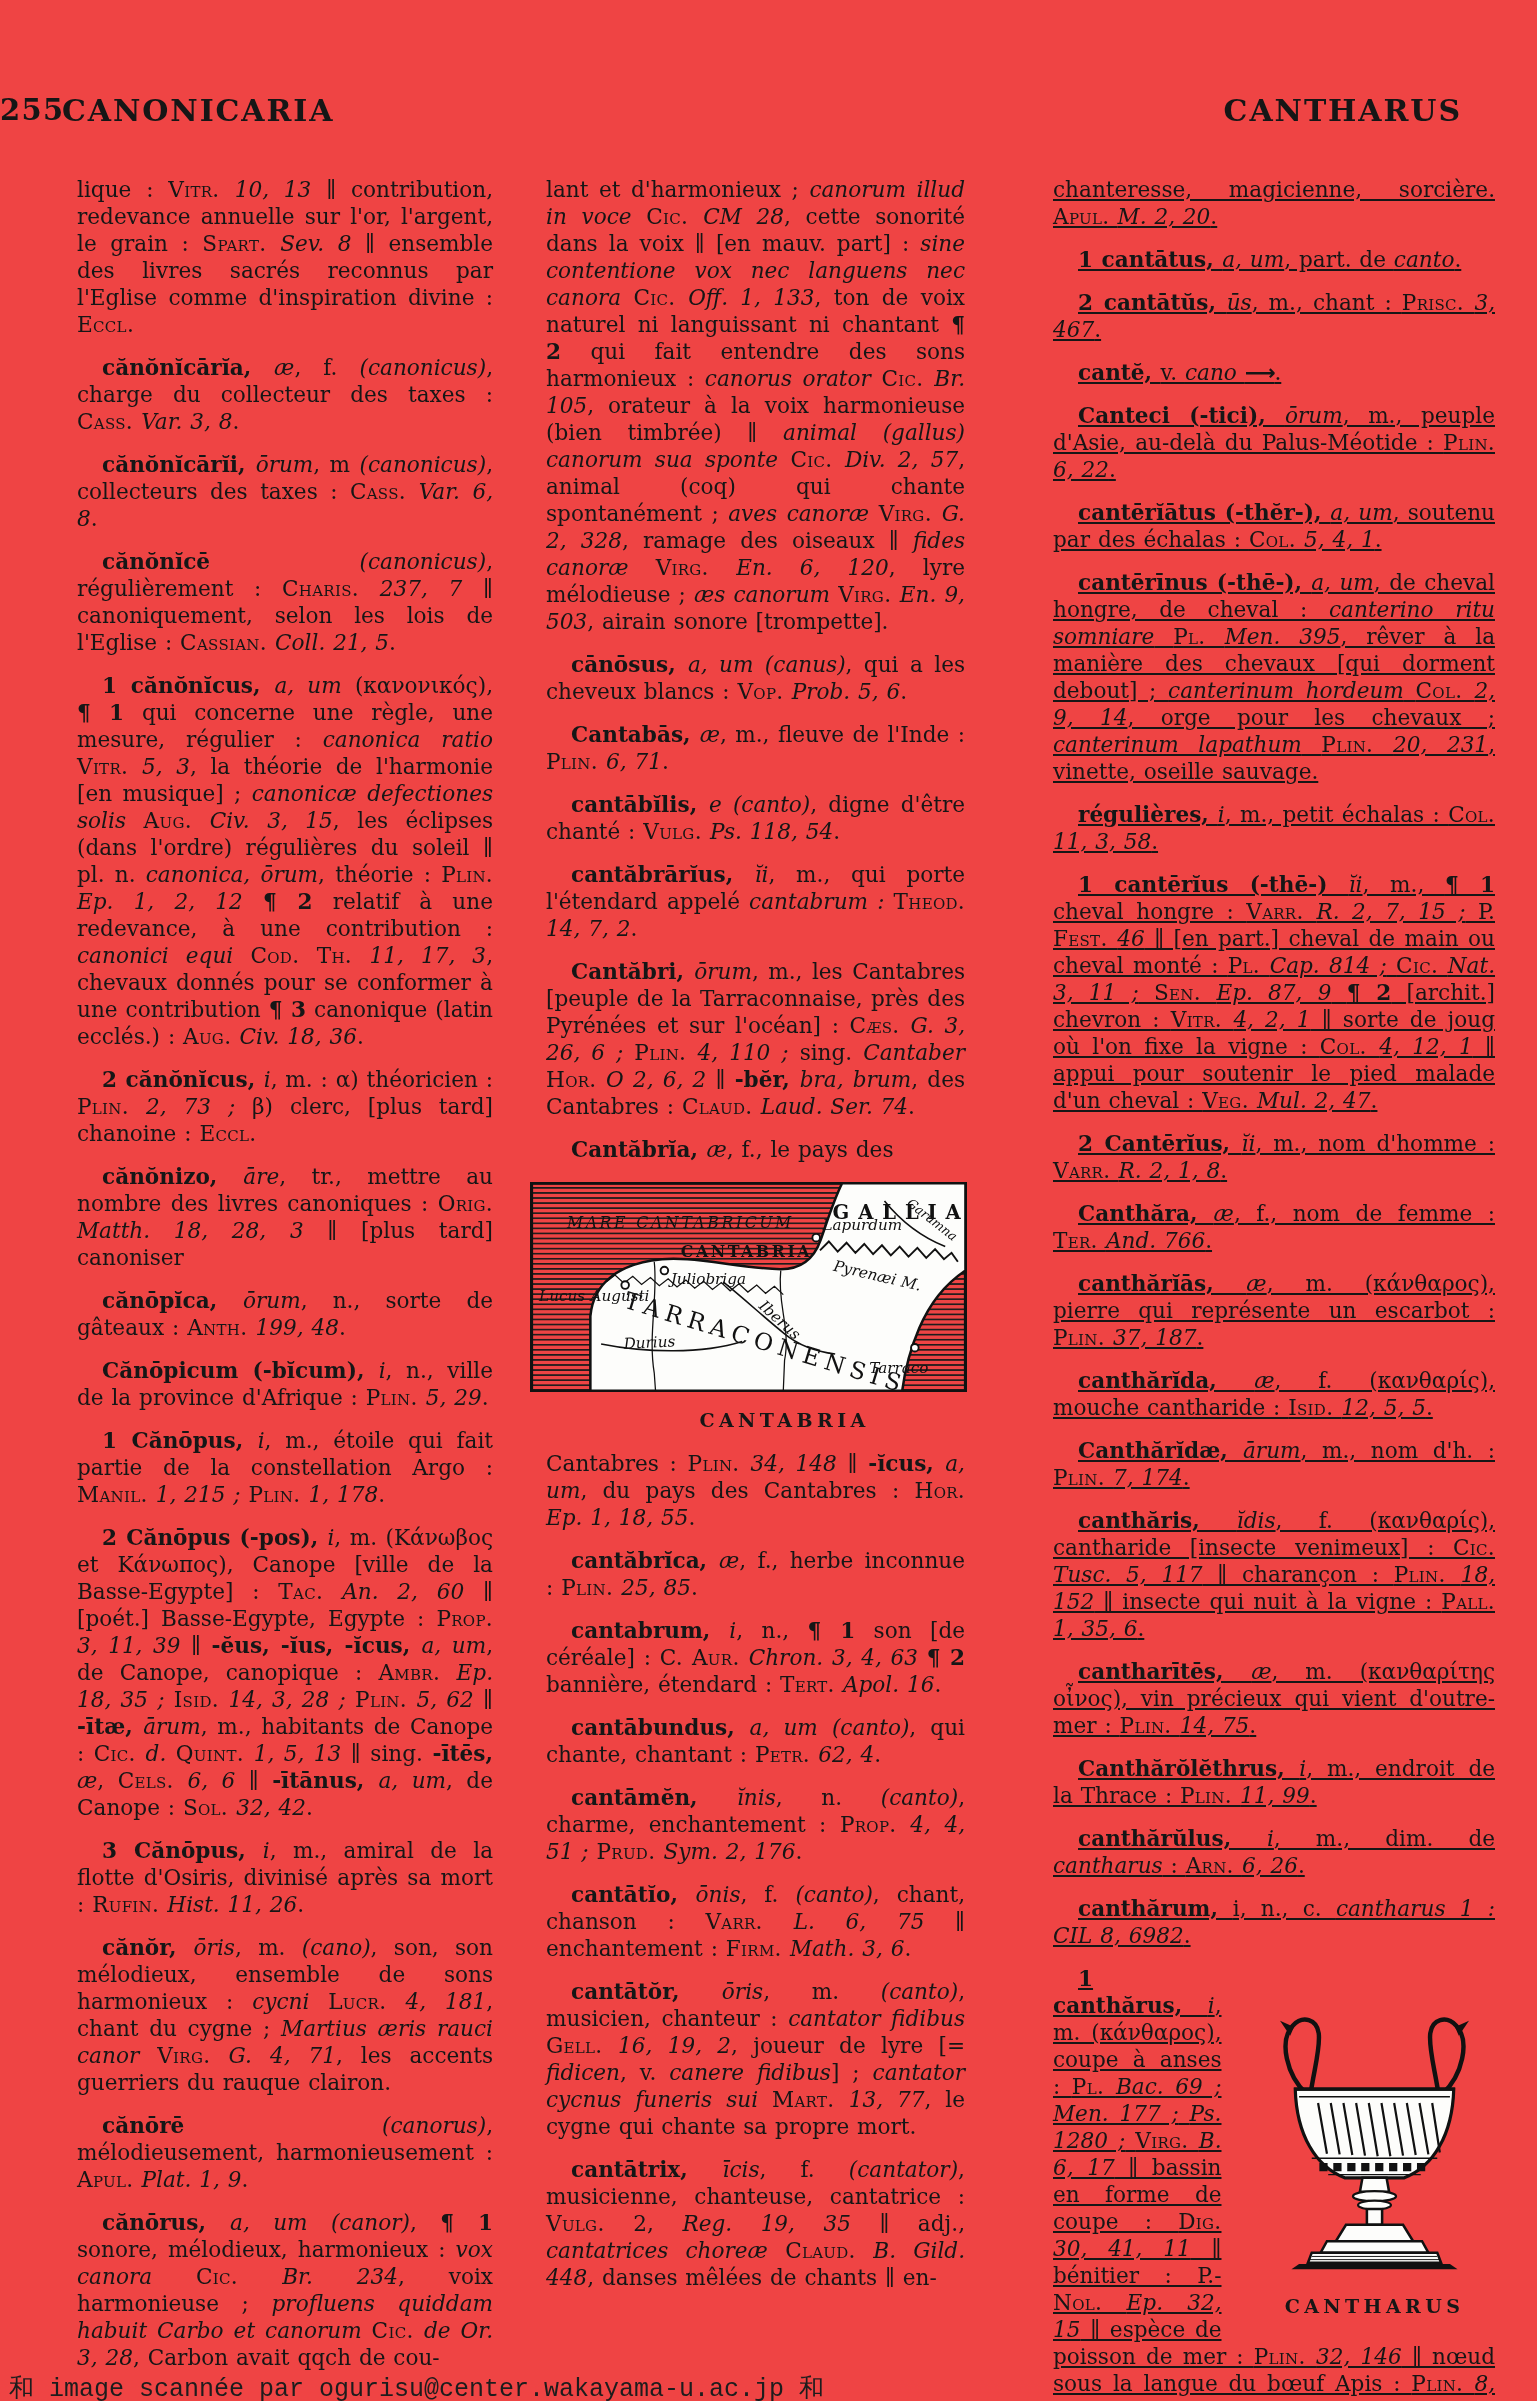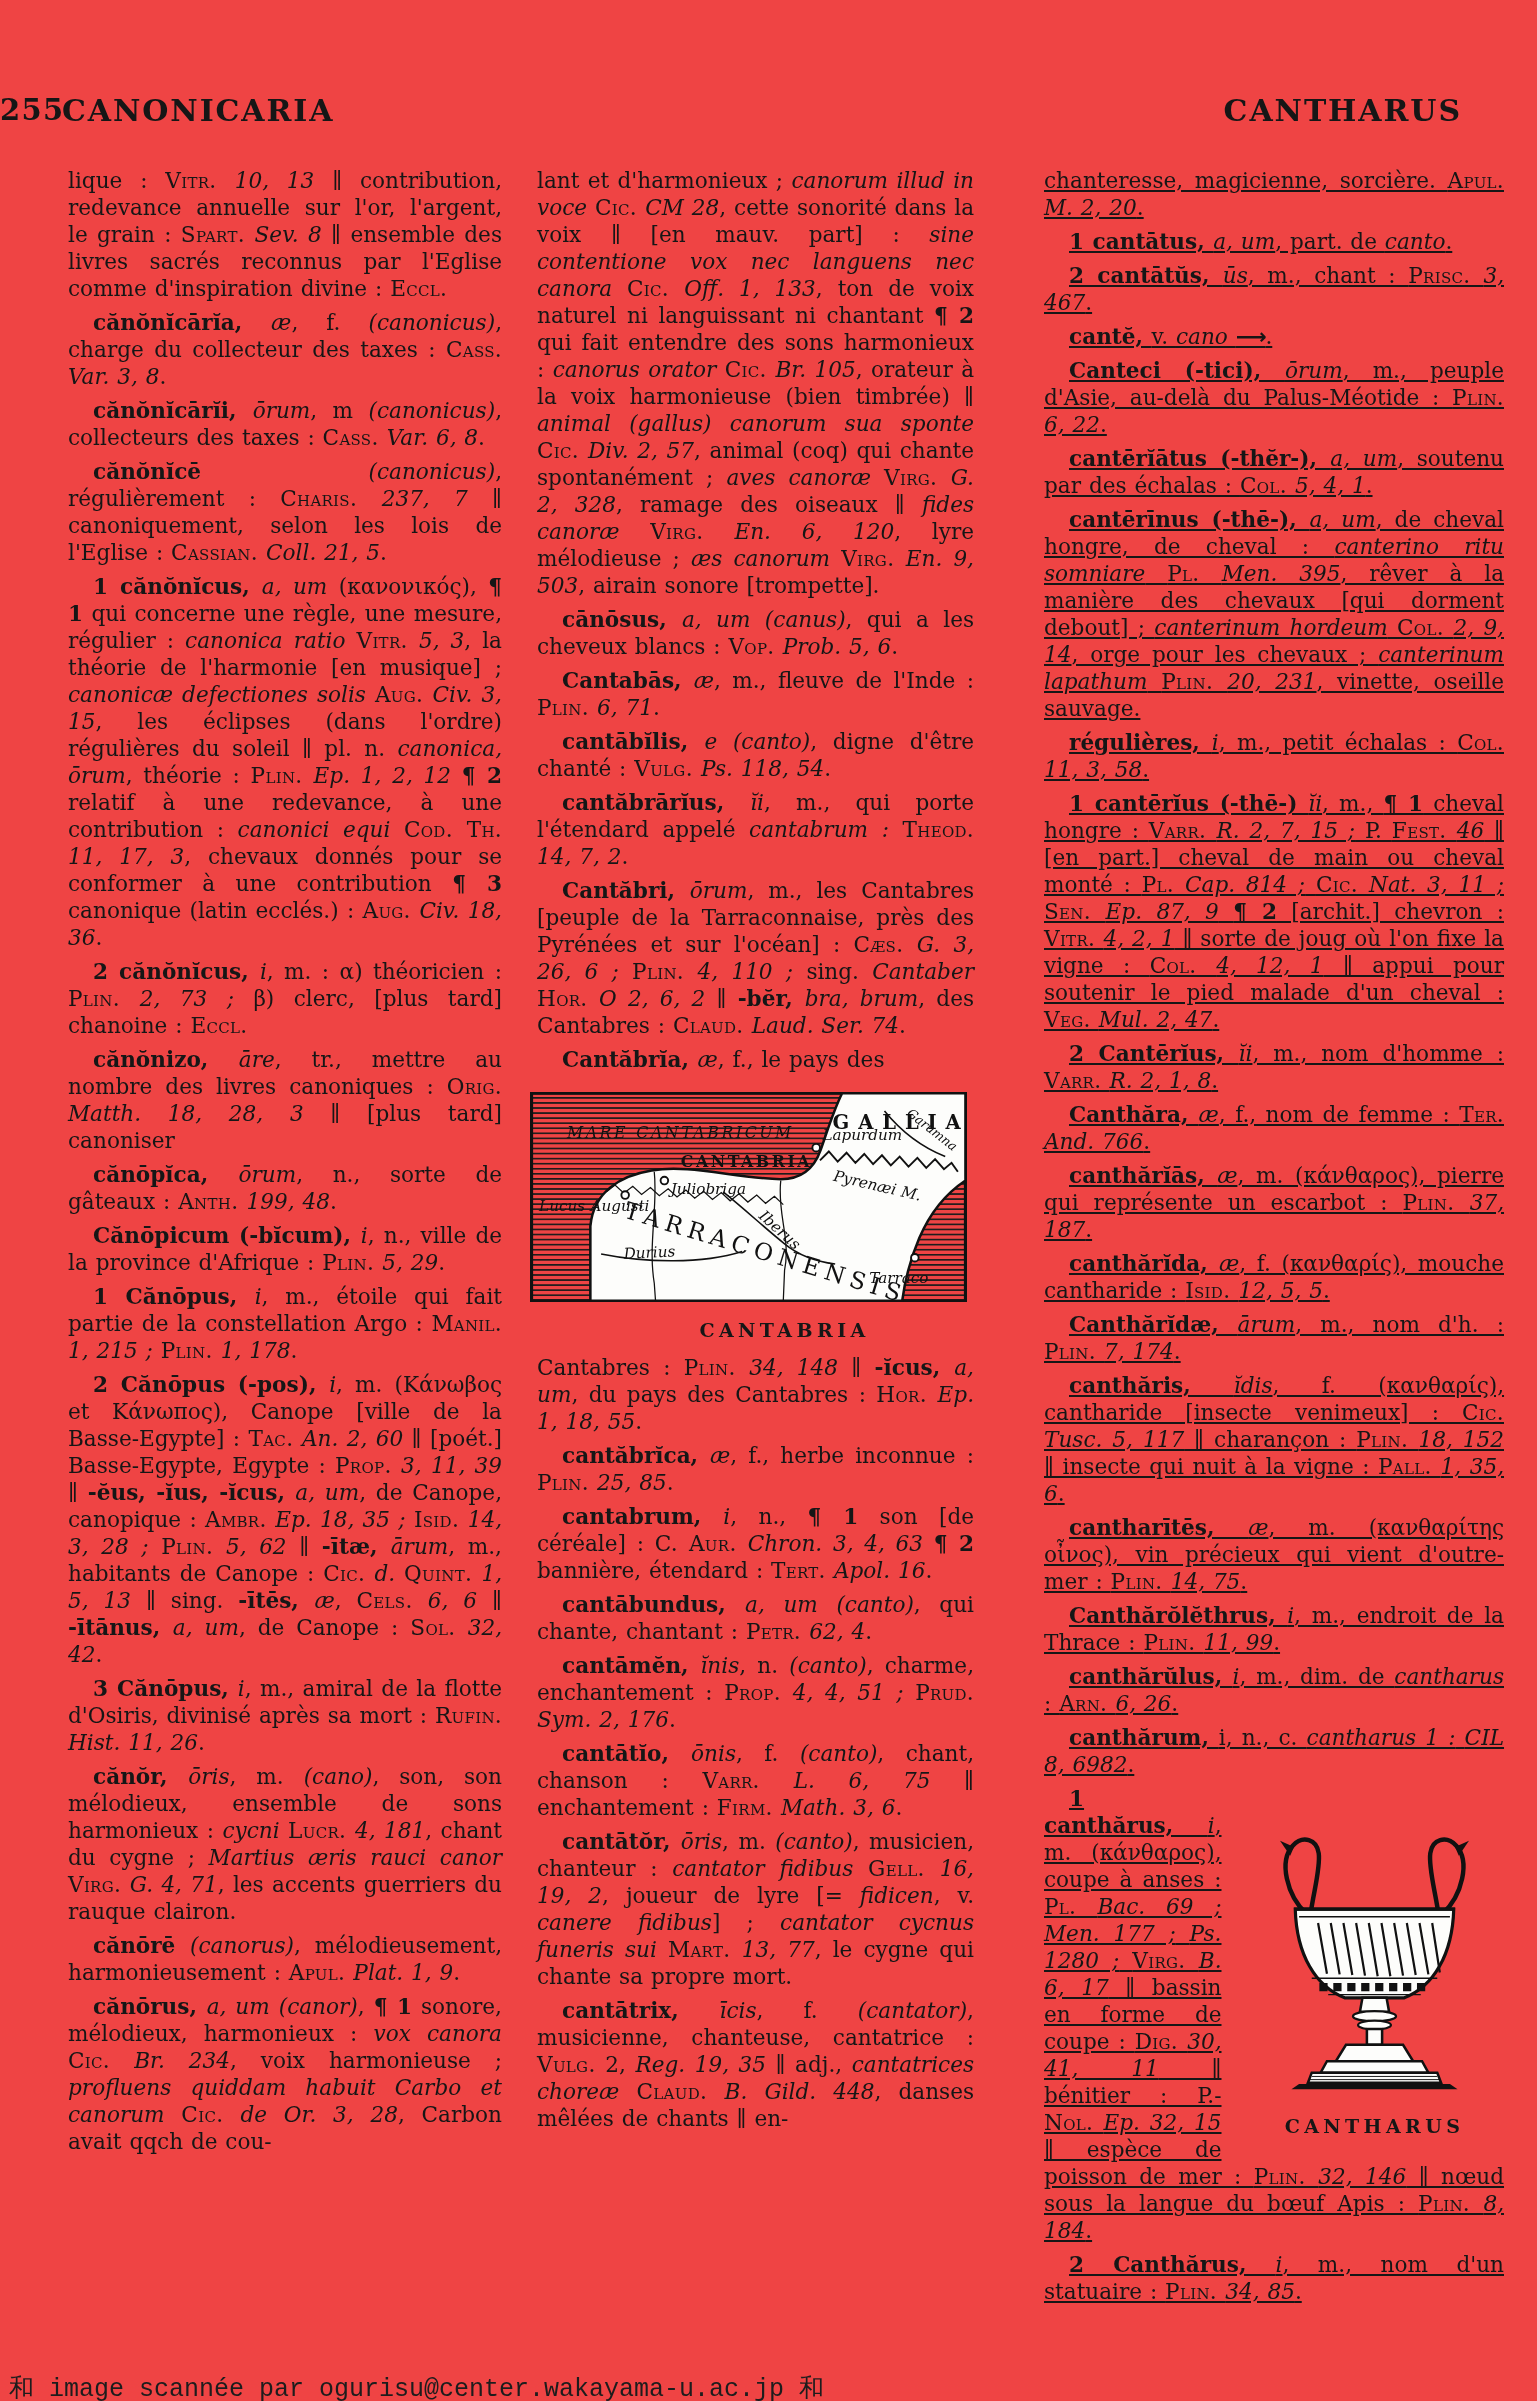--- a/index.html
+++ b/index.html
@@ -5,21 +5,21 @@
   html,body{margin:0;padding:0;}
   body{width:1537px;height:2401px;background:#f7f6f3;font-family:"DejaVu Serif",serif;color:#161616;position:relative;}
   .page{position:absolute;inset:0;background:#ef4444;}
   .h-left{position:absolute;left:62px;top:93px;font-size:30px;font-weight:bold;letter-spacing:1.9px;}
   .h-center{position:absolute;left:0;right:0;top:93px;text-align:left;font-size:29px;font-weight:bold;letter-spacing:1.3px;}
   .h-right{position:absolute;right:75px;top:93px;font-size:30px;font-weight:bold;letter-spacing:1.9px;}
   .col{position:absolute;top:160px;text-align:justify;font-size:21.6px;line-height:27px;word-spacing:1px;}
   #col1{left:61px;width:448px;}
   #col2{left:530px;width:451px;}
   #col3{left:1037px;width:474px;text-decoration:underline;}
-  .entry{margin:7px;text-indent:25px;}
+  .entry{margin:16px;text-indent:25px;}
   .entry.cont{text-indent:0;}
   .t-b{font-weight:bold;}
   .t-i{font-style:italic;}
   .t-sc{font-variant:small-caps;letter-spacing:0.3px;}
   .t-arrow{font-family:"DejaVu Sans",sans-serif;font-weight:bold;letter-spacing:-1.3px;}
   figure{margin:0;}
   .map-figure{margin:19px auto 10px auto;width:509px;}
   .map-figure figcaption, .cup-figure figcaption{
     text-align:center;font-size:19px;font-weight:bold;letter-spacing:4.4px;margin-top:9px;}
   .cup-wrap{position:relative;}

